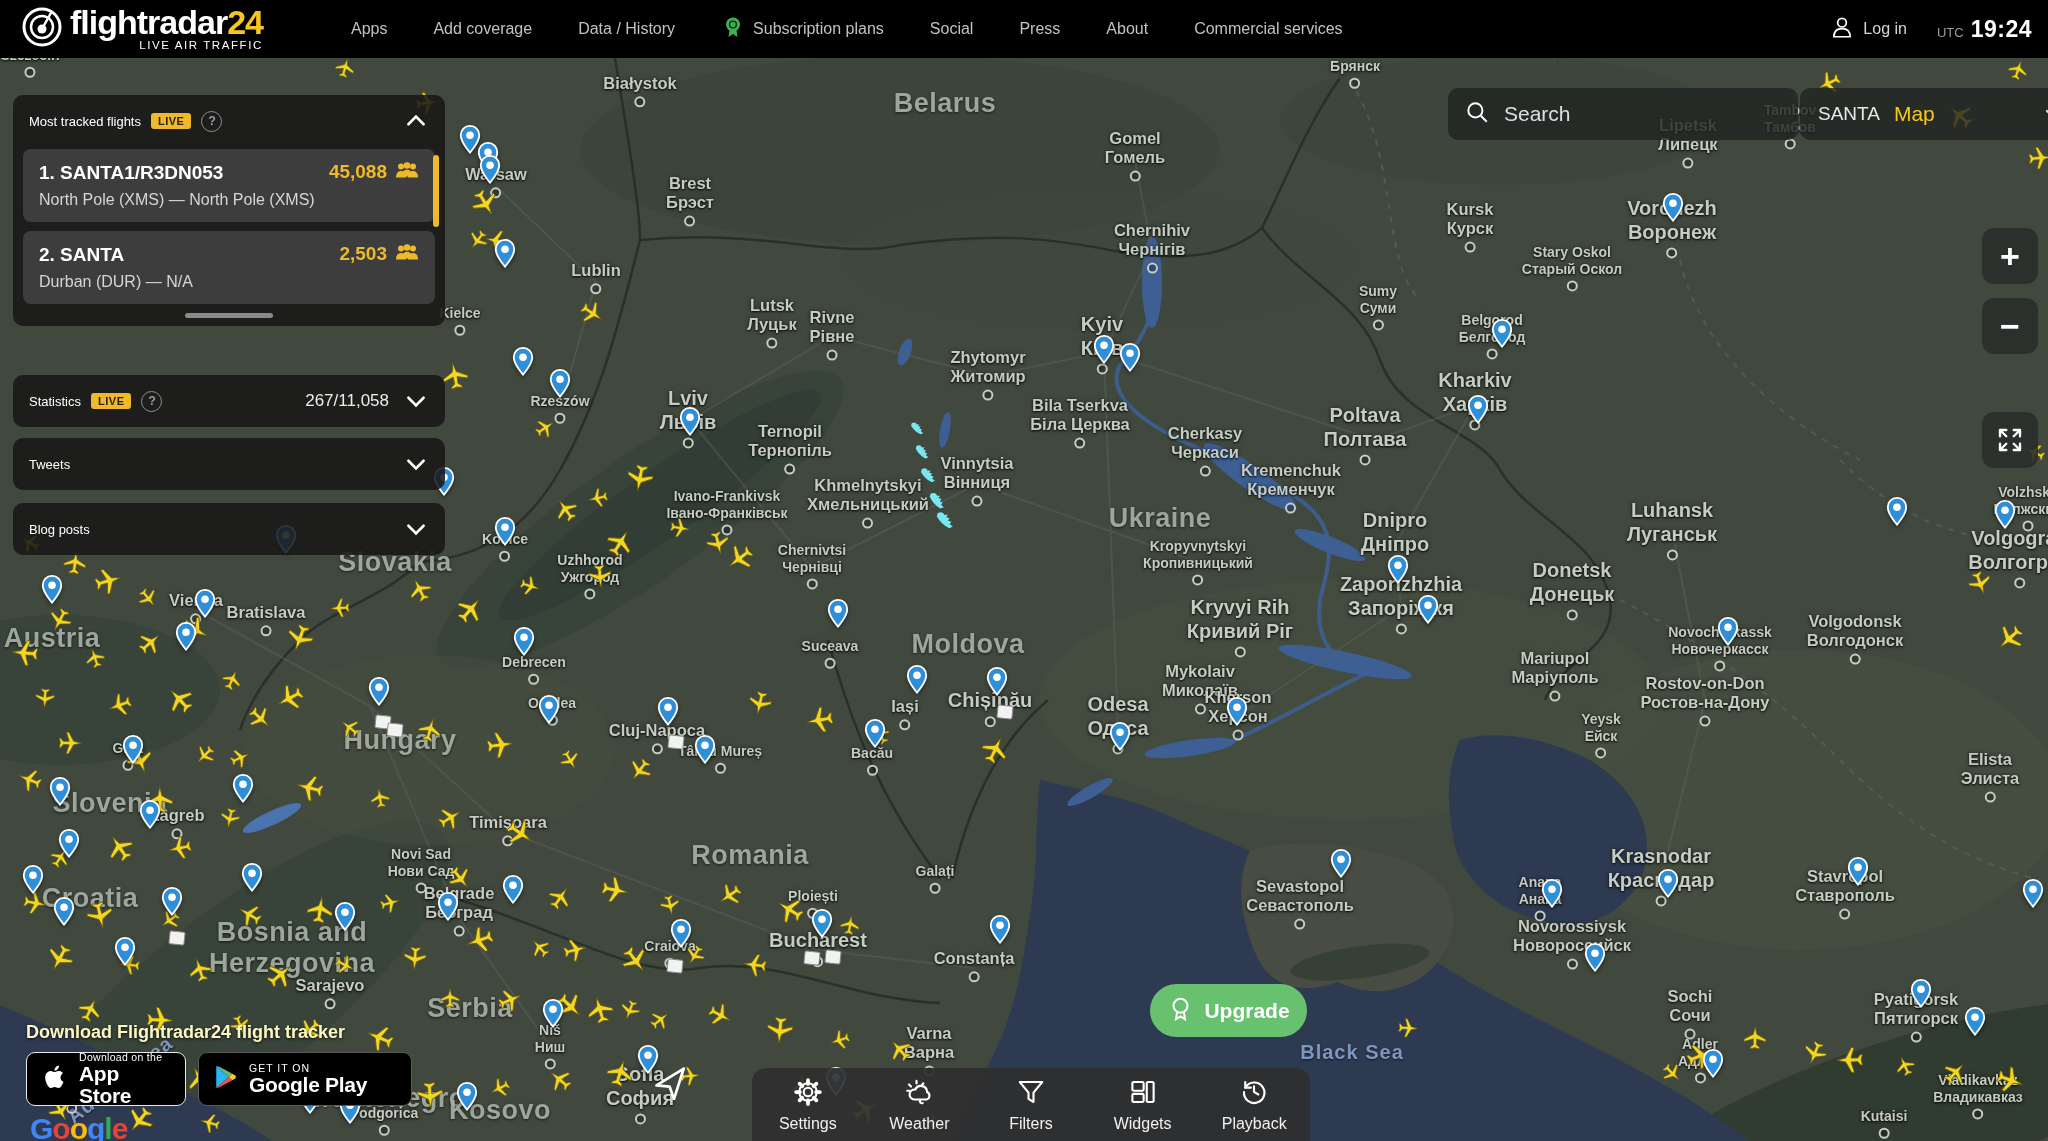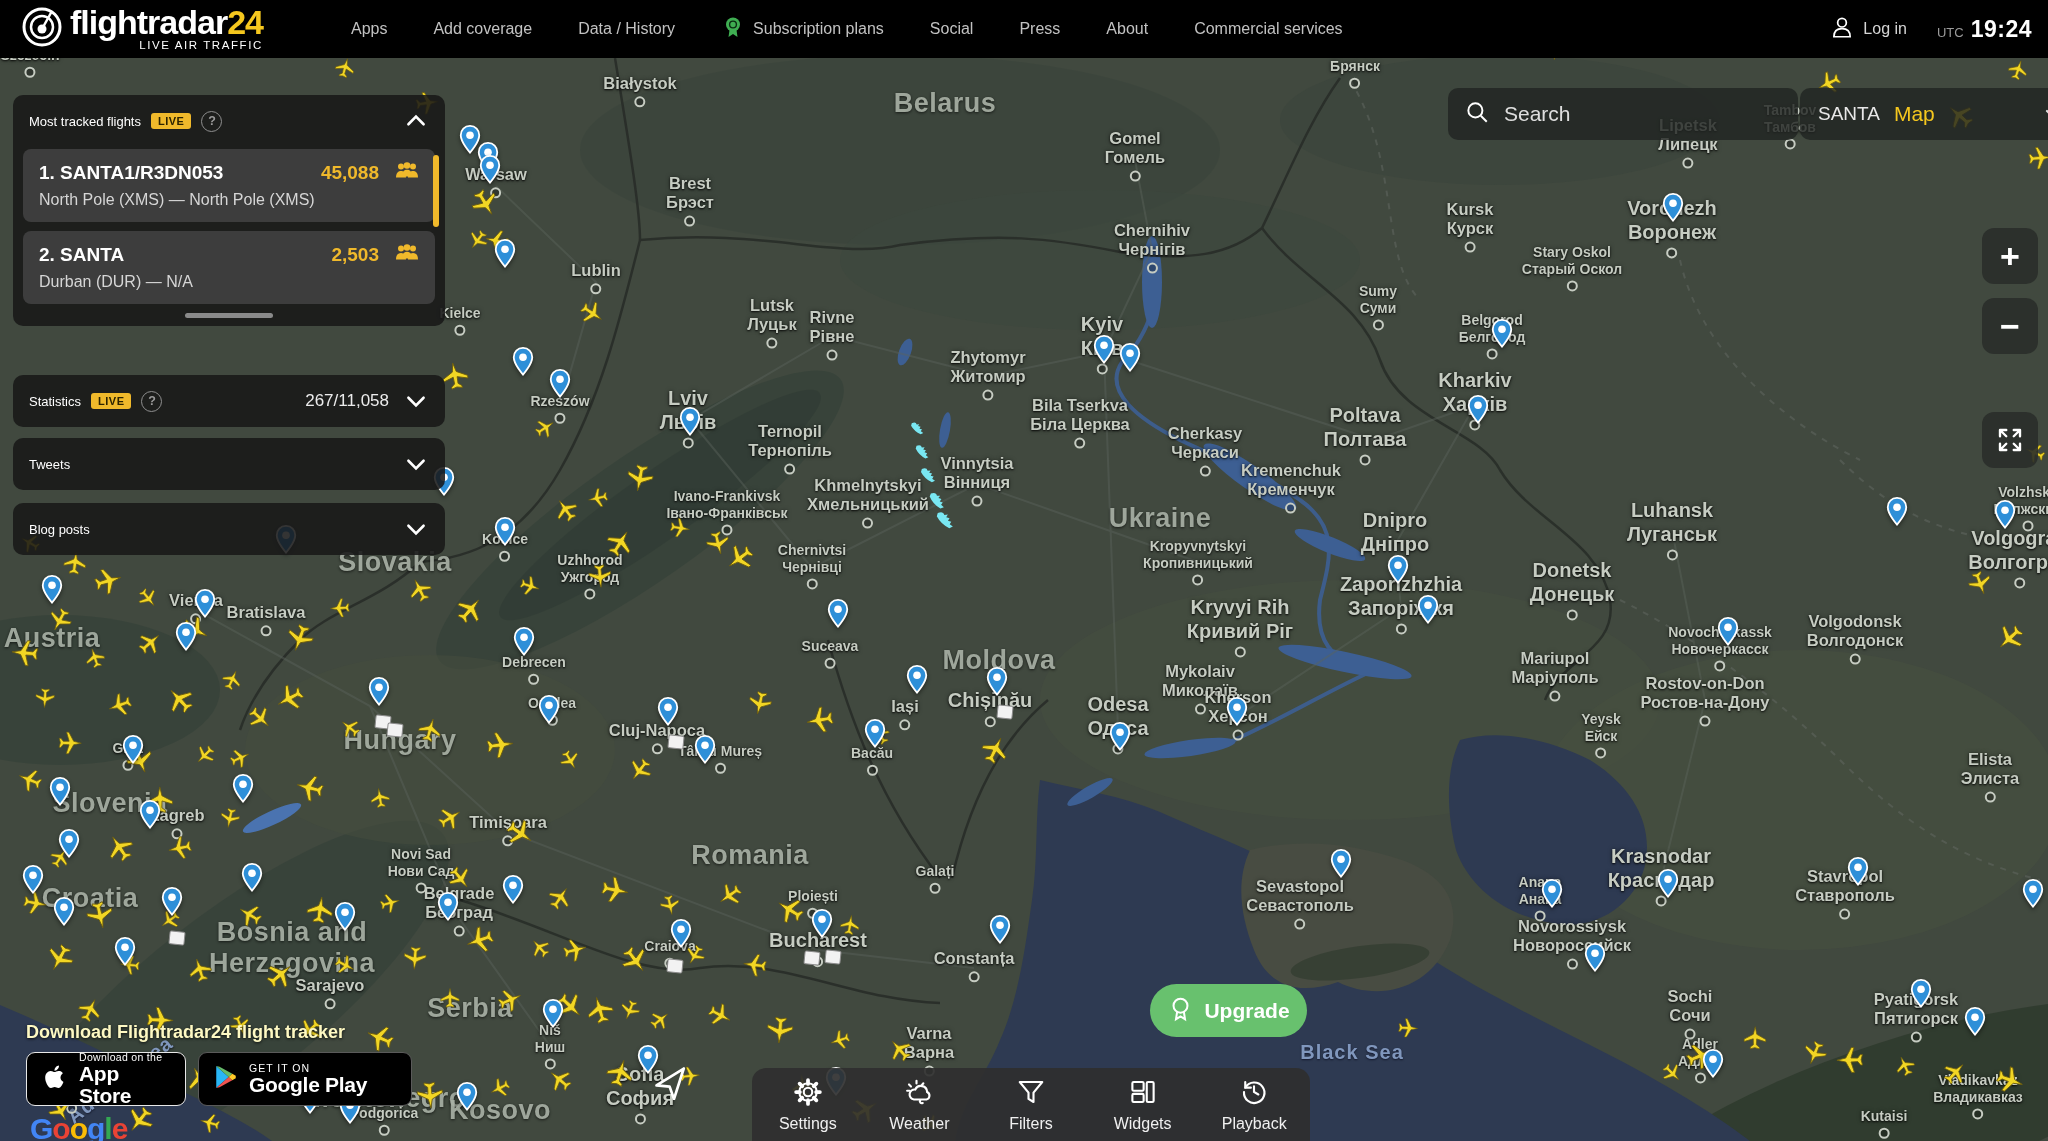--- a/index.html
+++ b/index.html
@@ -42,21 +42,21 @@
   .live-badge{background:#f0b92b;color:#2c2300;font-size:11px;font-weight:bold;padding:2px 7px;border-radius:3px;letter-spacing:.5px}
   .q-icon{width:19px;height:19px;border:1.8px solid #8f8f8f;border-radius:50%;color:#9b9b9b;font-size:12.5px;font-weight:bold;
           display:flex;align-items:center;justify-content:center;cursor:pointer}
   .head-right{margin-left:auto;display:flex;align-items:center;gap:14px}
   .stat-value{font-size:17px;color:#ececec}
   #mt-panel{top:95px}
   #mt-list{position:relative;margin:2px 10px 4px;max-height:215px}
   .flight-card{background:#3d3d3d;border-radius:8px;padding:12px 16px 13px;margin-bottom:9px;cursor:pointer}
   .fc-row{display:flex;align-items:center}
   .fc-title{font-size:19px;font-weight:bold}
-  .fc-right{margin-left:auto;display:flex;align-items:center;gap:16px}
+  .fc-right{margin-left:auto;display:flex;gap:8px}
   .fc-viewers{font-size:19px;font-weight:bold;color:#f0b92b}
   .fc-route{font-size:16px;color:#d6d6d6;margin-top:7px}
   #mt-scrollbar{position:absolute;right:-4px;top:6px;width:6px;height:72px;border-radius:3px;background:#f0b92b;cursor:pointer}
   #mt-handle{width:88px;height:5px;border-radius:3px;background:#8a8a8a;margin:4px auto 8px;cursor:pointer}
   #stats-panel{top:375px}
   #tweets-panel{top:438px}
   #blog-panel{top:503px}
   .chev{cursor:pointer;display:flex}
   
   #search{position:absolute;left:1448px;top:88px;width:318px;height:52px;background:rgba(33,36,34,.82);
@@ -165,21 +165,21 @@
     <path d="M1661,880 L1705,700 L1672,530"></path>
     <path d="M1104,352 L1152,250 L1135,160"></path>
     <path d="M690,420 L812,568 L977,484 L1198,562"></path>
     <path d="M196,610 L370,706 L508,832 L818,950"></path>
   </g>
 </svg>
 
 <div id="markers">
     <div class="region-label" style="left: 945px; top: 103px; position: absolute;">Belarus</div>
     <div class="region-label" style="left: 1160px; top: 518px; position: absolute;">Ukraine</div>
-    <div class="region-label" style="left: 968px; top: 660px; position: absolute; margin-left: 31px;">Moldova</div>
+    <div class="region-label" style="left: 968px; top: 644px; position: absolute;">Moldova</div>
     <div class="region-label" style="left: 750px; top: 855px; position: absolute;">Romania</div>
     <div class="region-label" style="left: 400px; top: 740px; position: absolute;">Hungary</div>
     <div class="region-label" style="left: 52px; top: 638px; position: absolute;">Austria</div>
     <div class="region-label" style="left: 395px; top: 562px; position: absolute;">Slovakia</div>
     <div class="region-label" style="left: 110px; top: 803px; position: absolute;">Slovenia</div>
     <div class="region-label" style="left: 90px; top: 898px; position: absolute;">Croatia</div>
     <div class="region-label" style="left: 292px; top: 948px; position: absolute;">Bosnia and
 Herzegovina</div>
     <div class="region-label" style="left: 470px; top: 1008px; position: absolute;">Serbia</div>
     <div class="region-label" style="left: 386px; top: 1098px; position: absolute;">Montenegro</div>

